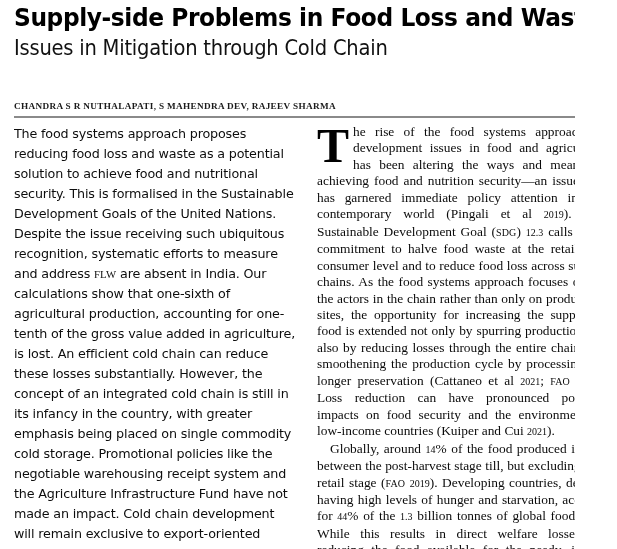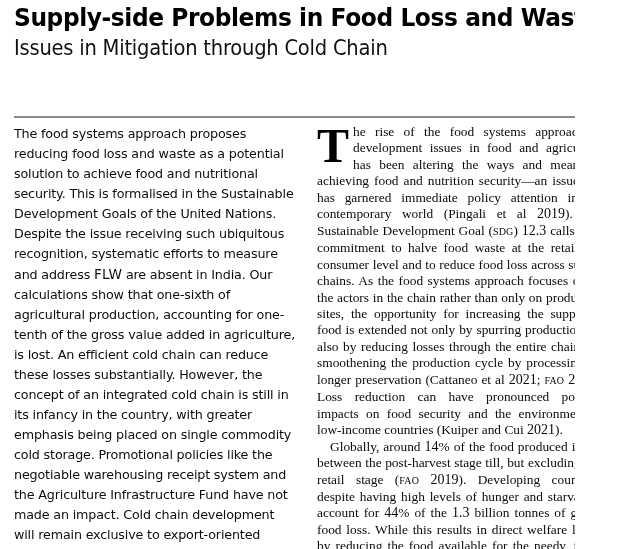--- a/index.html
+++ b/index.html
@@ -105,22 +105,23 @@
     line-height: 20.0px;
     letter-spacing: -0.17px;
     color: #0d0d0d;
     text-align: left;
     margin: 0;
     transform: scaleX(0.975);
     transform-origin: left top;
     width: 289px;
   }
   .abstract .sc {
-    font-size: 14px;
+    font-size: 11px;
     letter-spacing: 0.1px;
+    font-family: Liberation Serif, serif;
   }
 
   .col-right {
     position: absolute;
     left: 317px;
     top: 0;
     width: 287px;
     height: 425px;
     overflow: hidden;
   }
@@ -139,21 +140,21 @@
     text-indent: 13px;
   }
   .body-text p.first {
     text-indent: 0;
   }
   .body-text .sc {
     font-size: 10px;
     letter-spacing: 0.15px;
   }
   .body-text .num {
-    font-size: 14px;
+    font-size: 10px;
   }
 
   .dropcap {
     float: left;
     font-family: "Liberation Serif", serif;
     font-weight: bold;
     font-size: 48px;
     line-height: 40px;
     padding: 2px 3px 0 0;
     margin: 0 1px 0 0;
@@ -165,20 +166,21 @@
 </head>
 <body>
 
 <div class="page">
 
   <div class="masthead">
     <h1 class="article-title">Supply-side Problems in Food Loss and Waste</h1>
     <h2 class="article-subtitle">Issues in Mitigation through Cold Chain</h2>
   </div>
 
+  <div class="byline">CHANDRA S R NUTHALAPATI, S MAHENDRA DEV, RAJEEV SHARMA</div>
 
   <div class="byline-rule"></div>
 
   <div class="columns">
 
     <div class="col-left">
       <p class="abstract" id="abstract-text">The food systems approach proposes reducing food loss and waste as a potential solution to achieve food and nutritional security. This is formalised in the Sustainable Development Goals of the United Nations. Despite the issue receiving such ubiquitous recognition, systematic efforts to measure and address <span class="sc">FLW</span> are absent in India. Our calculations show that one-sixth of agricultural production, accounting for one-tenth of the gross value added in agriculture, is lost. An efficient cold chain can reduce these losses substantially. However, the concept of an integrated cold chain is still in its infancy in the country, with greater emphasis being placed on single commodity cold storage. Promotional policies like the negotiable warehousing receipt system and the Agriculture Infrastructure Fund have not made an impact. Cold chain development will remain exclusive to export-oriented farmers and traders unless policies are introduced to enable small farmers, farmer producer organisations, and self-help groups to harness its benefits. Relevant start-up innovations can be scaled up through public support. A new institutional mechanism is needed to address the issue of  and achieve India’s s.</p>
     </div>
 
     <div class="col-right">

